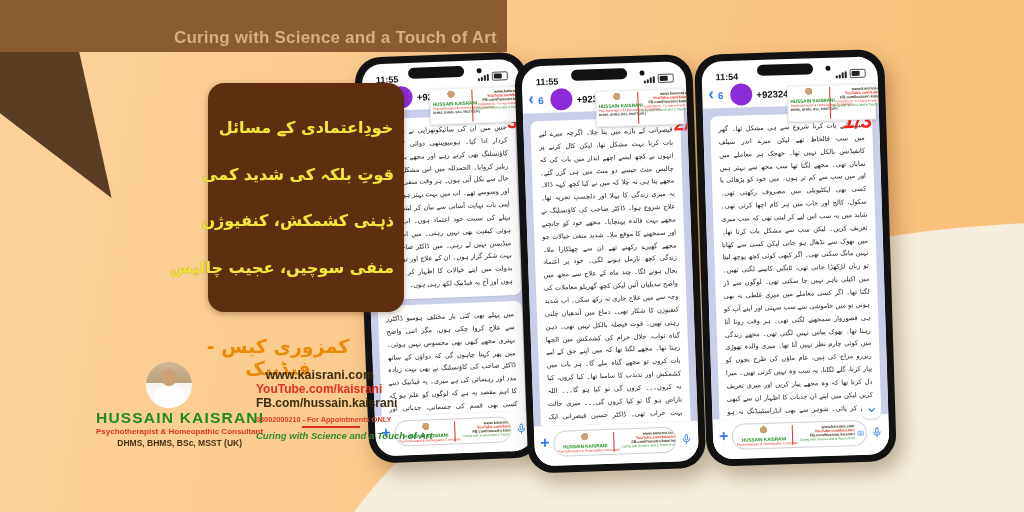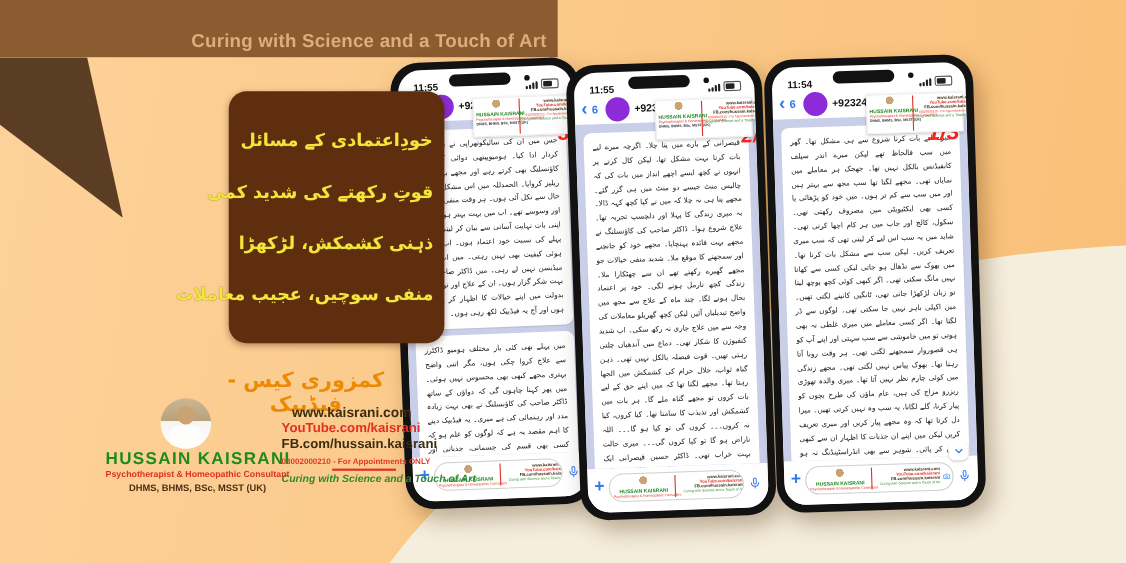--- a/index.html
+++ b/index.html
@@ -113,23 +113,23 @@
 <body>
 
 <div class="cream-blob"></div>
 <div class="top-band">
   <span class="band-tagline">Curing with Science and a Touch of Art</span>
 </div>
 <div class="corner-triangle"></div>
 
 <div class="quote-box">
   <div class="quote-line">خودِاعتمادی کے مسائل</div>
-  <div class="quote-line">قوتِ رکھتے کی شدید کمی</div>
-  <div class="quote-line">ذہنی کشمکش، لڑکھڑا</div>
-  <div class="quote-line">منفی سوچیں، عجیب معاملات</div>
+  <div class="quote-line">قوتِ بلکہ کی شدید کمی</div>
+  <div class="quote-line">ذہنی کشمکش، کنفیوژن</div>
+  <div class="quote-line">منفی سوچیں، عجیب چالیس</div>
 </div>
 <div class="caption">کمزوری کیس - فیڈبیک</div>
 
 <div class="brand">
   <div class="brand-left">
     <div class="brand-photo">
       <div class="head"></div>
       <div class="shirt"></div>
     </div>
     <div class="brand-name">HUSSAIN KAISRANI</div>

